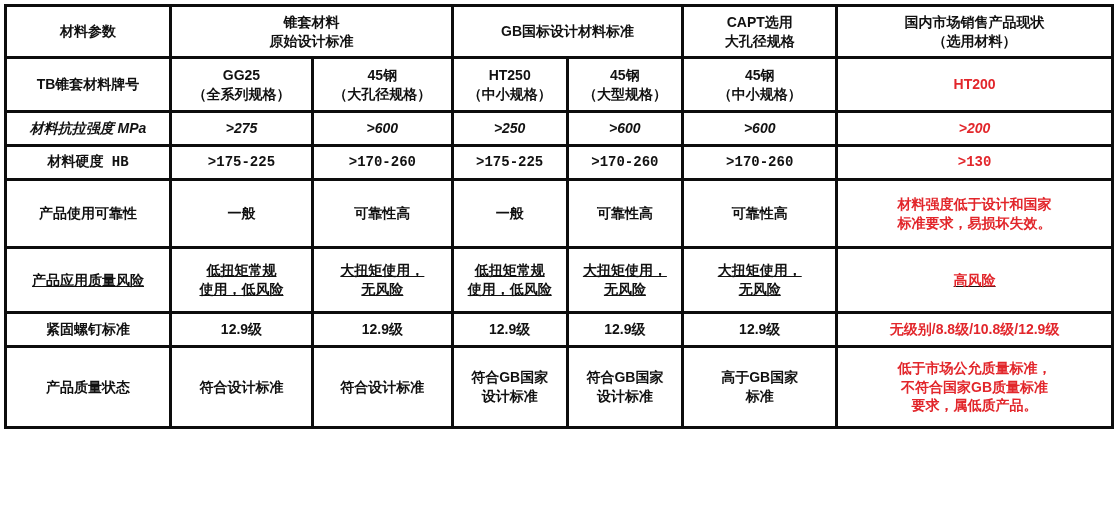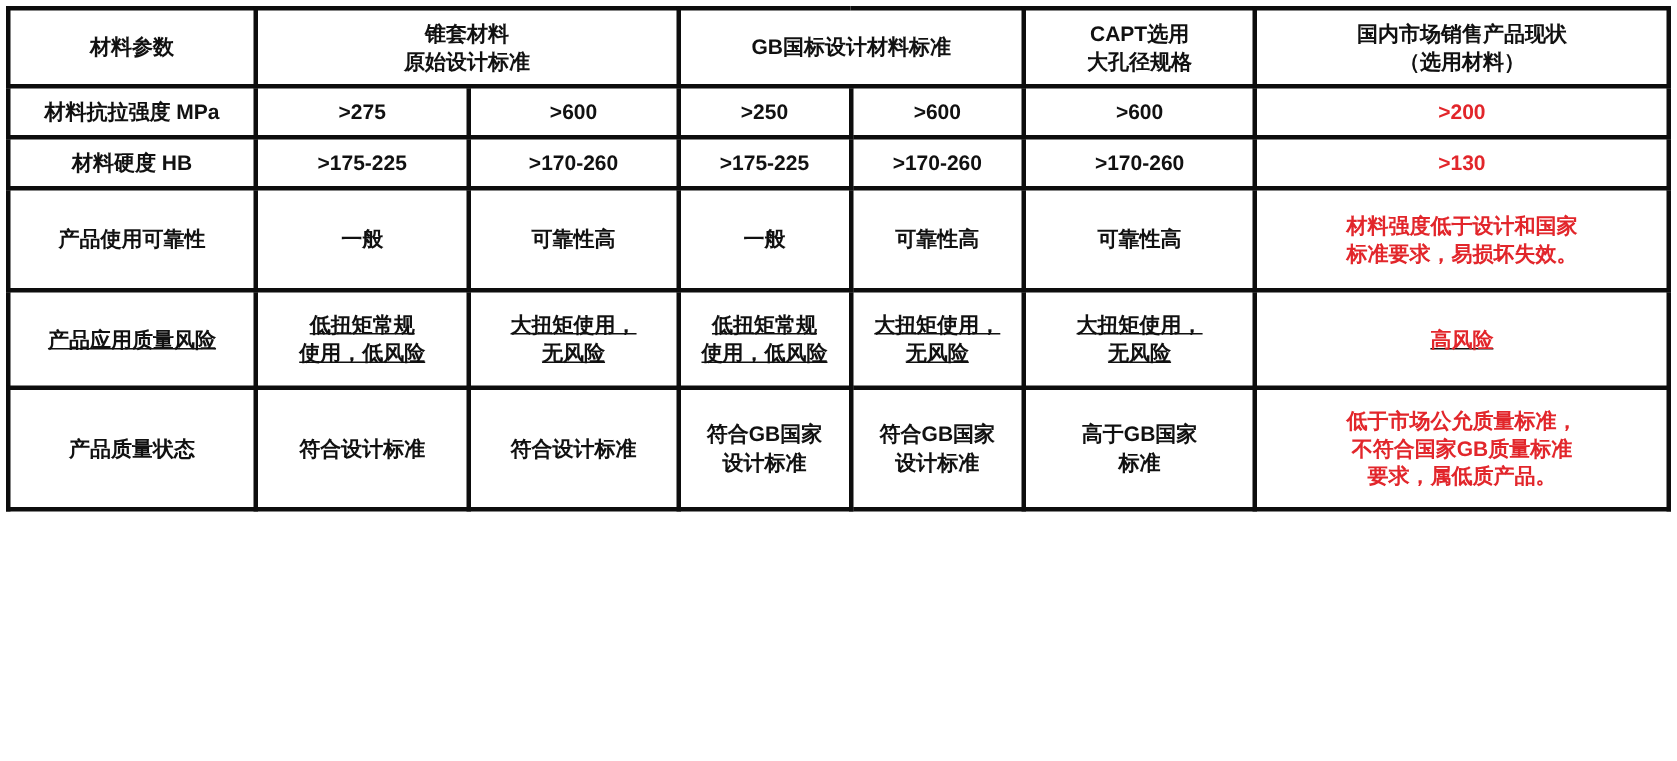--- a/index.html
+++ b/index.html
@@ -4,21 +4,21 @@
 <style>
   html,body{margin:0;padding:0;background:#ffffff;width:1118px;height:507px;overflow:hidden;}
   body{font-family:"Liberation Sans","DejaVu Sans",sans-serif;color:var(--ink,#111);}
   table{border-collapse:collapse;table-layout:fixed;width:1110px;margin:4px 0 0 4px;border-radius:19px;}
   td,th{border:3px solid var(--line,#0d0d0d);text-align:center;vertical-align:middle;
         font-weight:bold;font-size:14px;line-height:1.35;padding:1px 3px;
         white-space:pre-line;color:var(--ink,#111);}
   .red{color:var(--red,#e2262b);}
   col.c1{width:164px;} col.c2{width:141px;} col.c3{width:139px;}
   col.c4{width:114px;} col.c5{width:115px;} col.c6{width:153px;} col.c7{width:274px;}
-  tr.r1{height:52px;} tr.r2{height:54px;} tr.r3{height:34px;} tr.r4{height:34px;}
+  tr.r1{height:52px;} tr.r2{height:54px;} tr.r3{height:34px;font-style:italic;} tr.r4{height:34px;font-family:Liberation Mono, monospace;}
   tr.r5{height:63px;} tr.r6{height:68px;} tr.r7{height:65px;text-decoration:underline;} tr.r8{height:34px;} tr.r9{height:81px;}
 </style>
 </head>
 <body>
 
 <table>
   <colgroup>
     <col class="c1">
       <col class="c2">
       <col class="c3">
@@ -32,20 +32,34 @@
     <td>材料参数</td>
     <td colspan="2">锥套材料
 原始设计标准</td>
     <td colspan="2">GB国标设计材料标准</td>
     <td>CAPT选用
 大孔径规格</td>
     <td>国内市场销售产品现状
 （选用材料）</td>
   </tr>
 
+  <tr class="r2">
+    <td>TB锥套材料牌号</td>
+    <td>GG25
+（全系列规格）</td>
+    <td>45钢
+（大孔径规格）</td>
+    <td>HT250
+（中小规格）</td>
+    <td>45钢
+（大型规格）</td>
+    <td>45钢
+（中小规格）</td>
+    <td class="red">HT200</td>
+  </tr>
 
   <tr class="r3">
     <td>材料抗拉强度 MPa</td>
     <td>&gt;275</td>
     <td>&gt;600</td>
     <td>&gt;250</td>
     <td>&gt;600</td>
     <td>&gt;600</td>
     <td class="red">&gt;200</td>
   </tr>
@@ -80,20 +94,29 @@
 无风险</td>
     <td>低扭矩常规
 使用，低风险</td>
     <td>大扭矩使用，
 无风险</td>
     <td>大扭矩使用，
 无风险</td>
     <td class="red">高风险</td>
   </tr>
 
+  <tr class="r8">
+    <td>紧固螺钉标准</td>
+    <td>12.9级</td>
+    <td>12.9级</td>
+    <td>12.9级</td>
+    <td>12.9级</td>
+    <td>12.9级</td>
+    <td class="red">无级别/8.8级/10.8级/12.9级</td>
+  </tr>
 
   <tr class="r9">
     <td>产品质量状态</td>
     <td>符合设计标准</td>
     <td>符合设计标准</td>
     <td>符合GB国家
 设计标准</td>
     <td>符合GB国家
 设计标准</td>
     <td>高于GB国家

